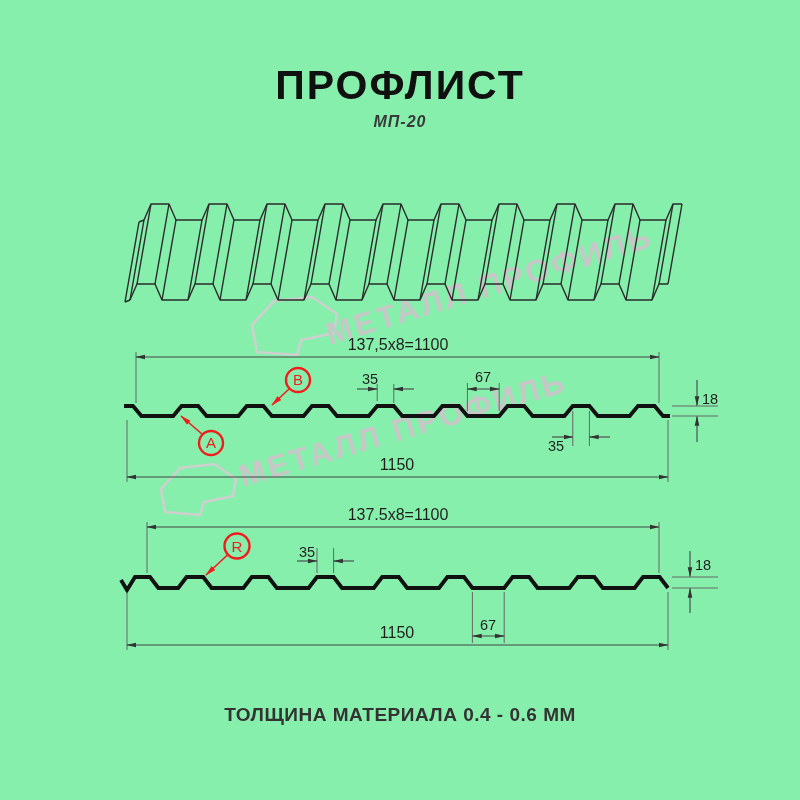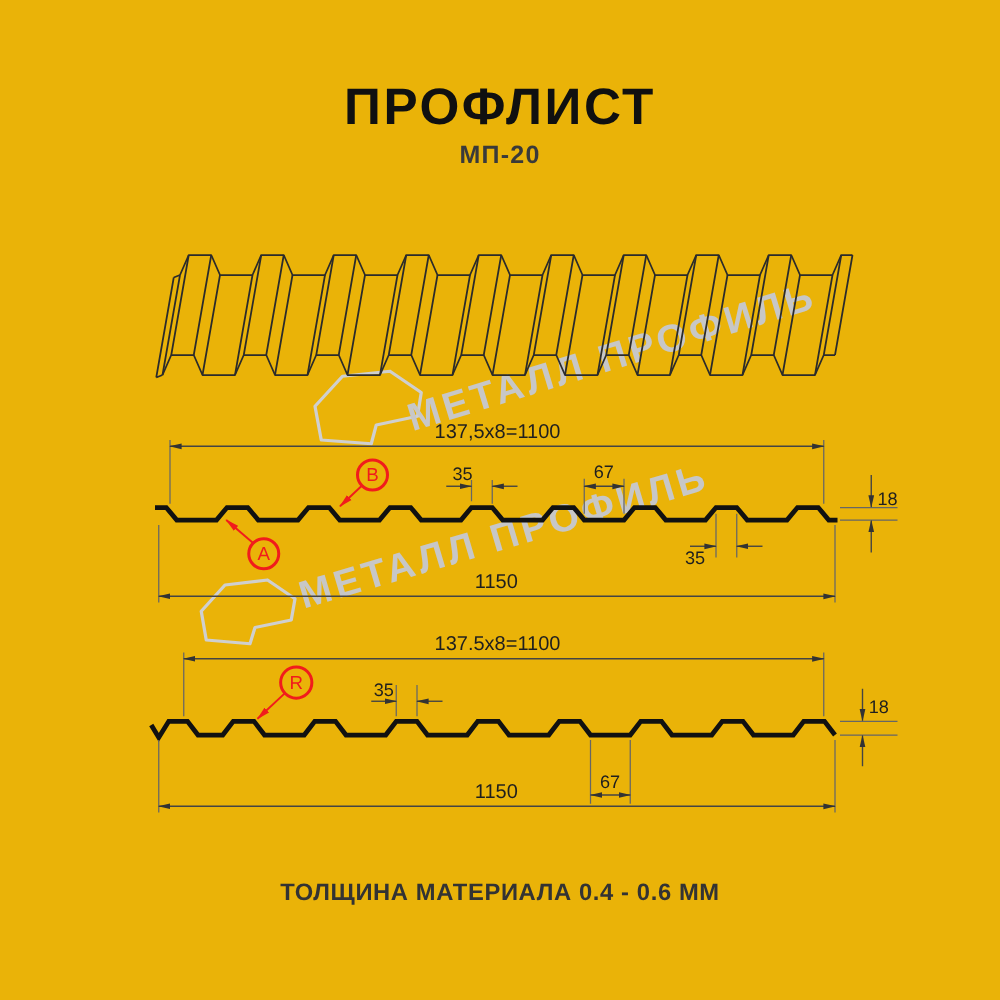--- a/index.html
+++ b/index.html
@@ -1,21 +1,21 @@
 <!DOCTYPE html>
 <html><head>
 <meta charset="utf-8">
 <style>
   html,body{margin:0;padding:0;background:#fff;}
-  #stage{position:relative;width:800px;height:800px;background:#eab308;overflow:hidden;
+  #stage{position:relative;width:800px;height:800px;background:#86efac;overflow:hidden;
          font-family:"Liberation Sans",sans-serif;}
   .title{position:absolute;left:0;top:62px;width:800px;text-align:center;
          font-size:41px;font-weight:bold;letter-spacing:2px;color:#101010;}
   .subtitle{position:absolute;left:0;top:113px;width:800px;text-align:center;
-         font-size:20px;font-weight:bold;letter-spacing:1px;color:#3a3a3a;}
+         font-size:16px;font-weight:bold;letter-spacing:1px;color:#3a3a3a;font-style:italic;}
   .footnote{position:absolute;left:0;top:704px;width:800px;text-align:center;
          font-size:19px;font-weight:bold;letter-spacing:0.5px;color:#333333;}
   svg{position:absolute;left:0;top:0;}
   .wm-text{font-size:31px;font-weight:bold;letter-spacing:3px;fill:#c7c7c7;}
   .wm-shape{fill:none;stroke:#cfcfcf;stroke-width:2.6;stroke-linejoin:round;}
   .sheet3d{fill:none;stroke:#2b2b2b;stroke-width:1.4;stroke-linejoin:round;}
   .profile{fill:none;stroke:#111111;stroke-width:3.8;stroke-linejoin:miter;}
   .dim{stroke:#444444;stroke-width:1.1;fill:none;}
   .ext{stroke:#666666;stroke-width:1;fill:none;}
   .dtext{font-size:14.5px;fill:#1f1f1f;}

